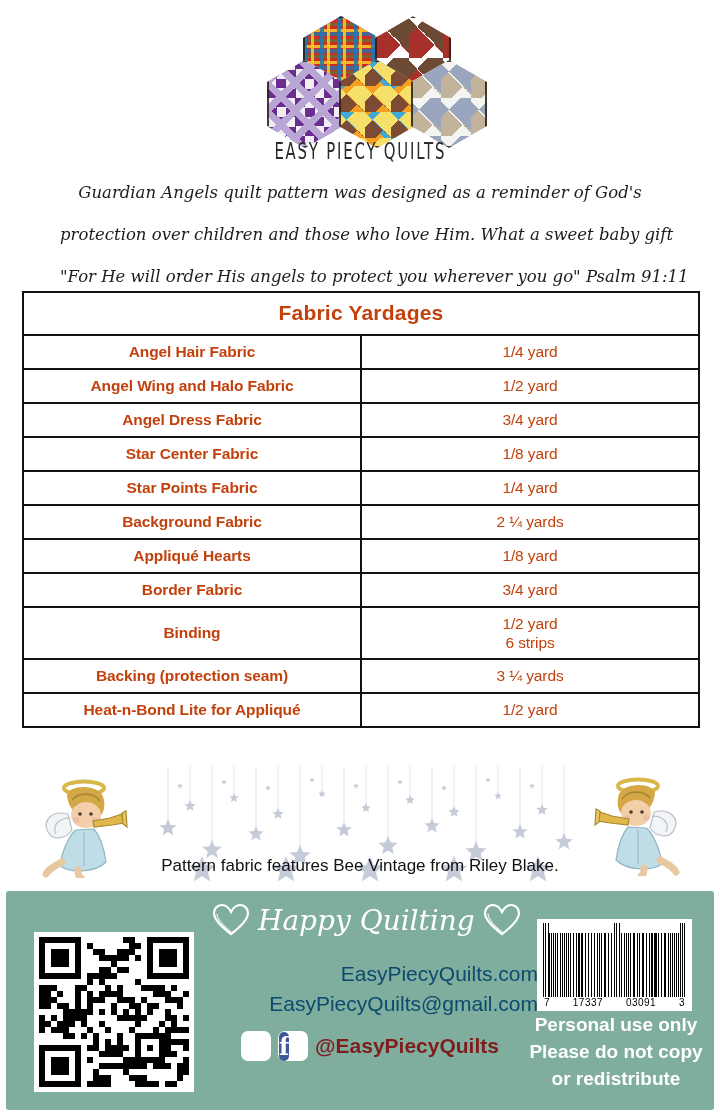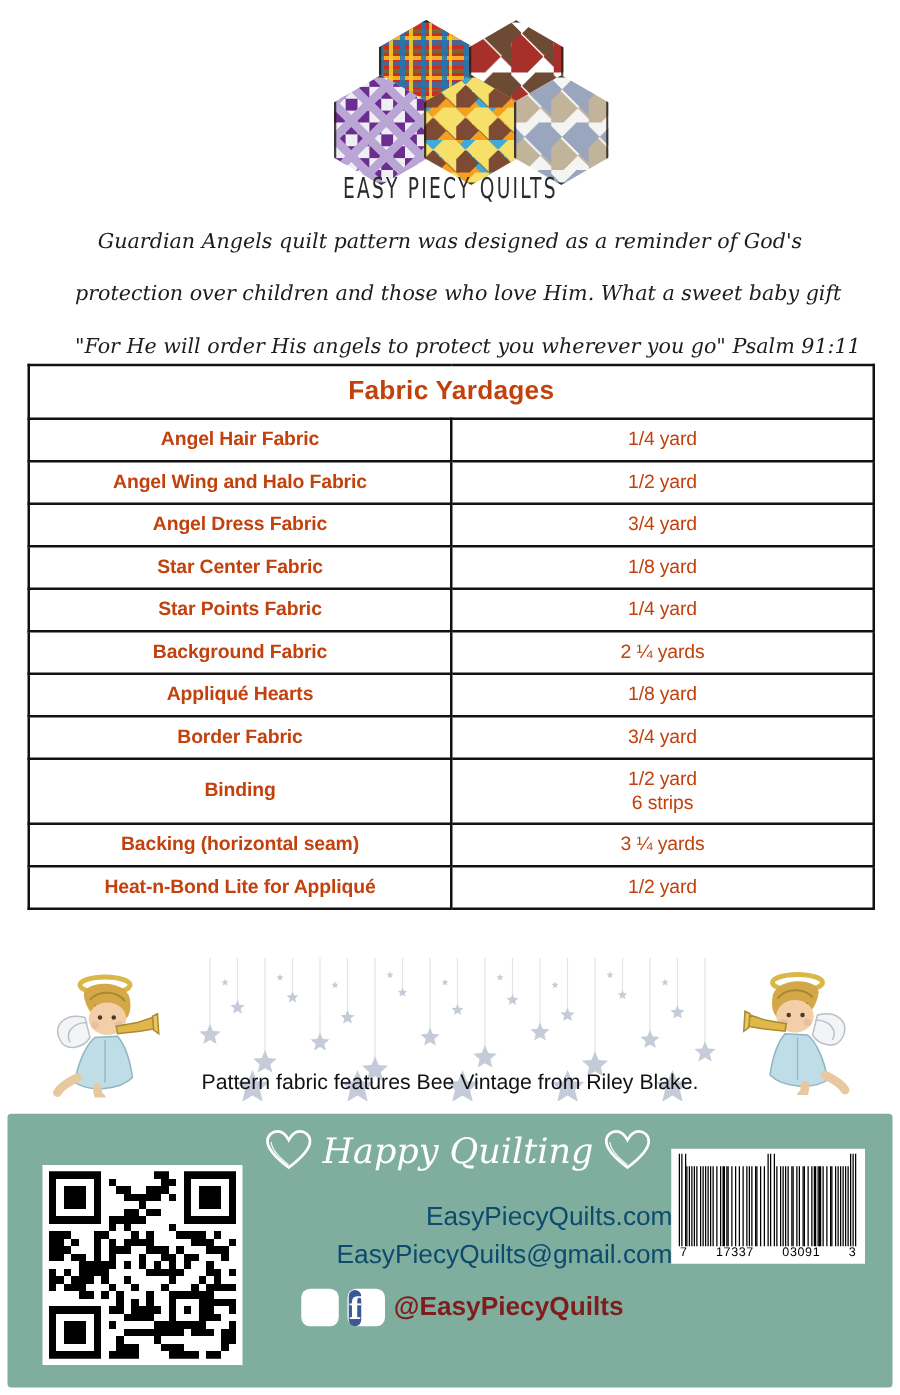--- a/index.html
+++ b/index.html
@@ -377,21 +377,21 @@
           <td class="cell-val">3/4 yard</td>
         </tr>
         <tr class="tall">
           <td class="cell-name col-name">Binding</td>
           <td class="cell-val">
             <span class="sub">1/2 yard</span>
             <span class="sub">6 strips</span>
           </td>
         </tr>
         <tr>
-          <td class="cell-name col-name">Backing (horizontal seam)</td>
+          <td class="cell-name col-name">Backing (protection seam)</td>
           <td class="cell-val">3 ¼ yards</td>
         </tr>
         <tr>
           <td class="cell-name col-name">Heat-n-Bond Lite for Appliqué</td>
           <td class="cell-val">1/2 yard</td>
         </tr>
       </tbody>
   </table>
 </div>
 
@@ -910,13 +910,18 @@
         <i style="width: 1.4px; height: 74px; margin-right: 1.1px;"></i>
       </div>
     <div class="barcode-digits">
       <span>7</span>
       <span>17337</span>
       <span>03091</span>
       <span>3</span>
     </div>
   </div>
 
+  <div class="notice">
+    <div>Personal use only</div>
+    <div>Please do not copy</div>
+    <div>or redistribute</div>
+  </div>
 </div>
 
 </body></html>

